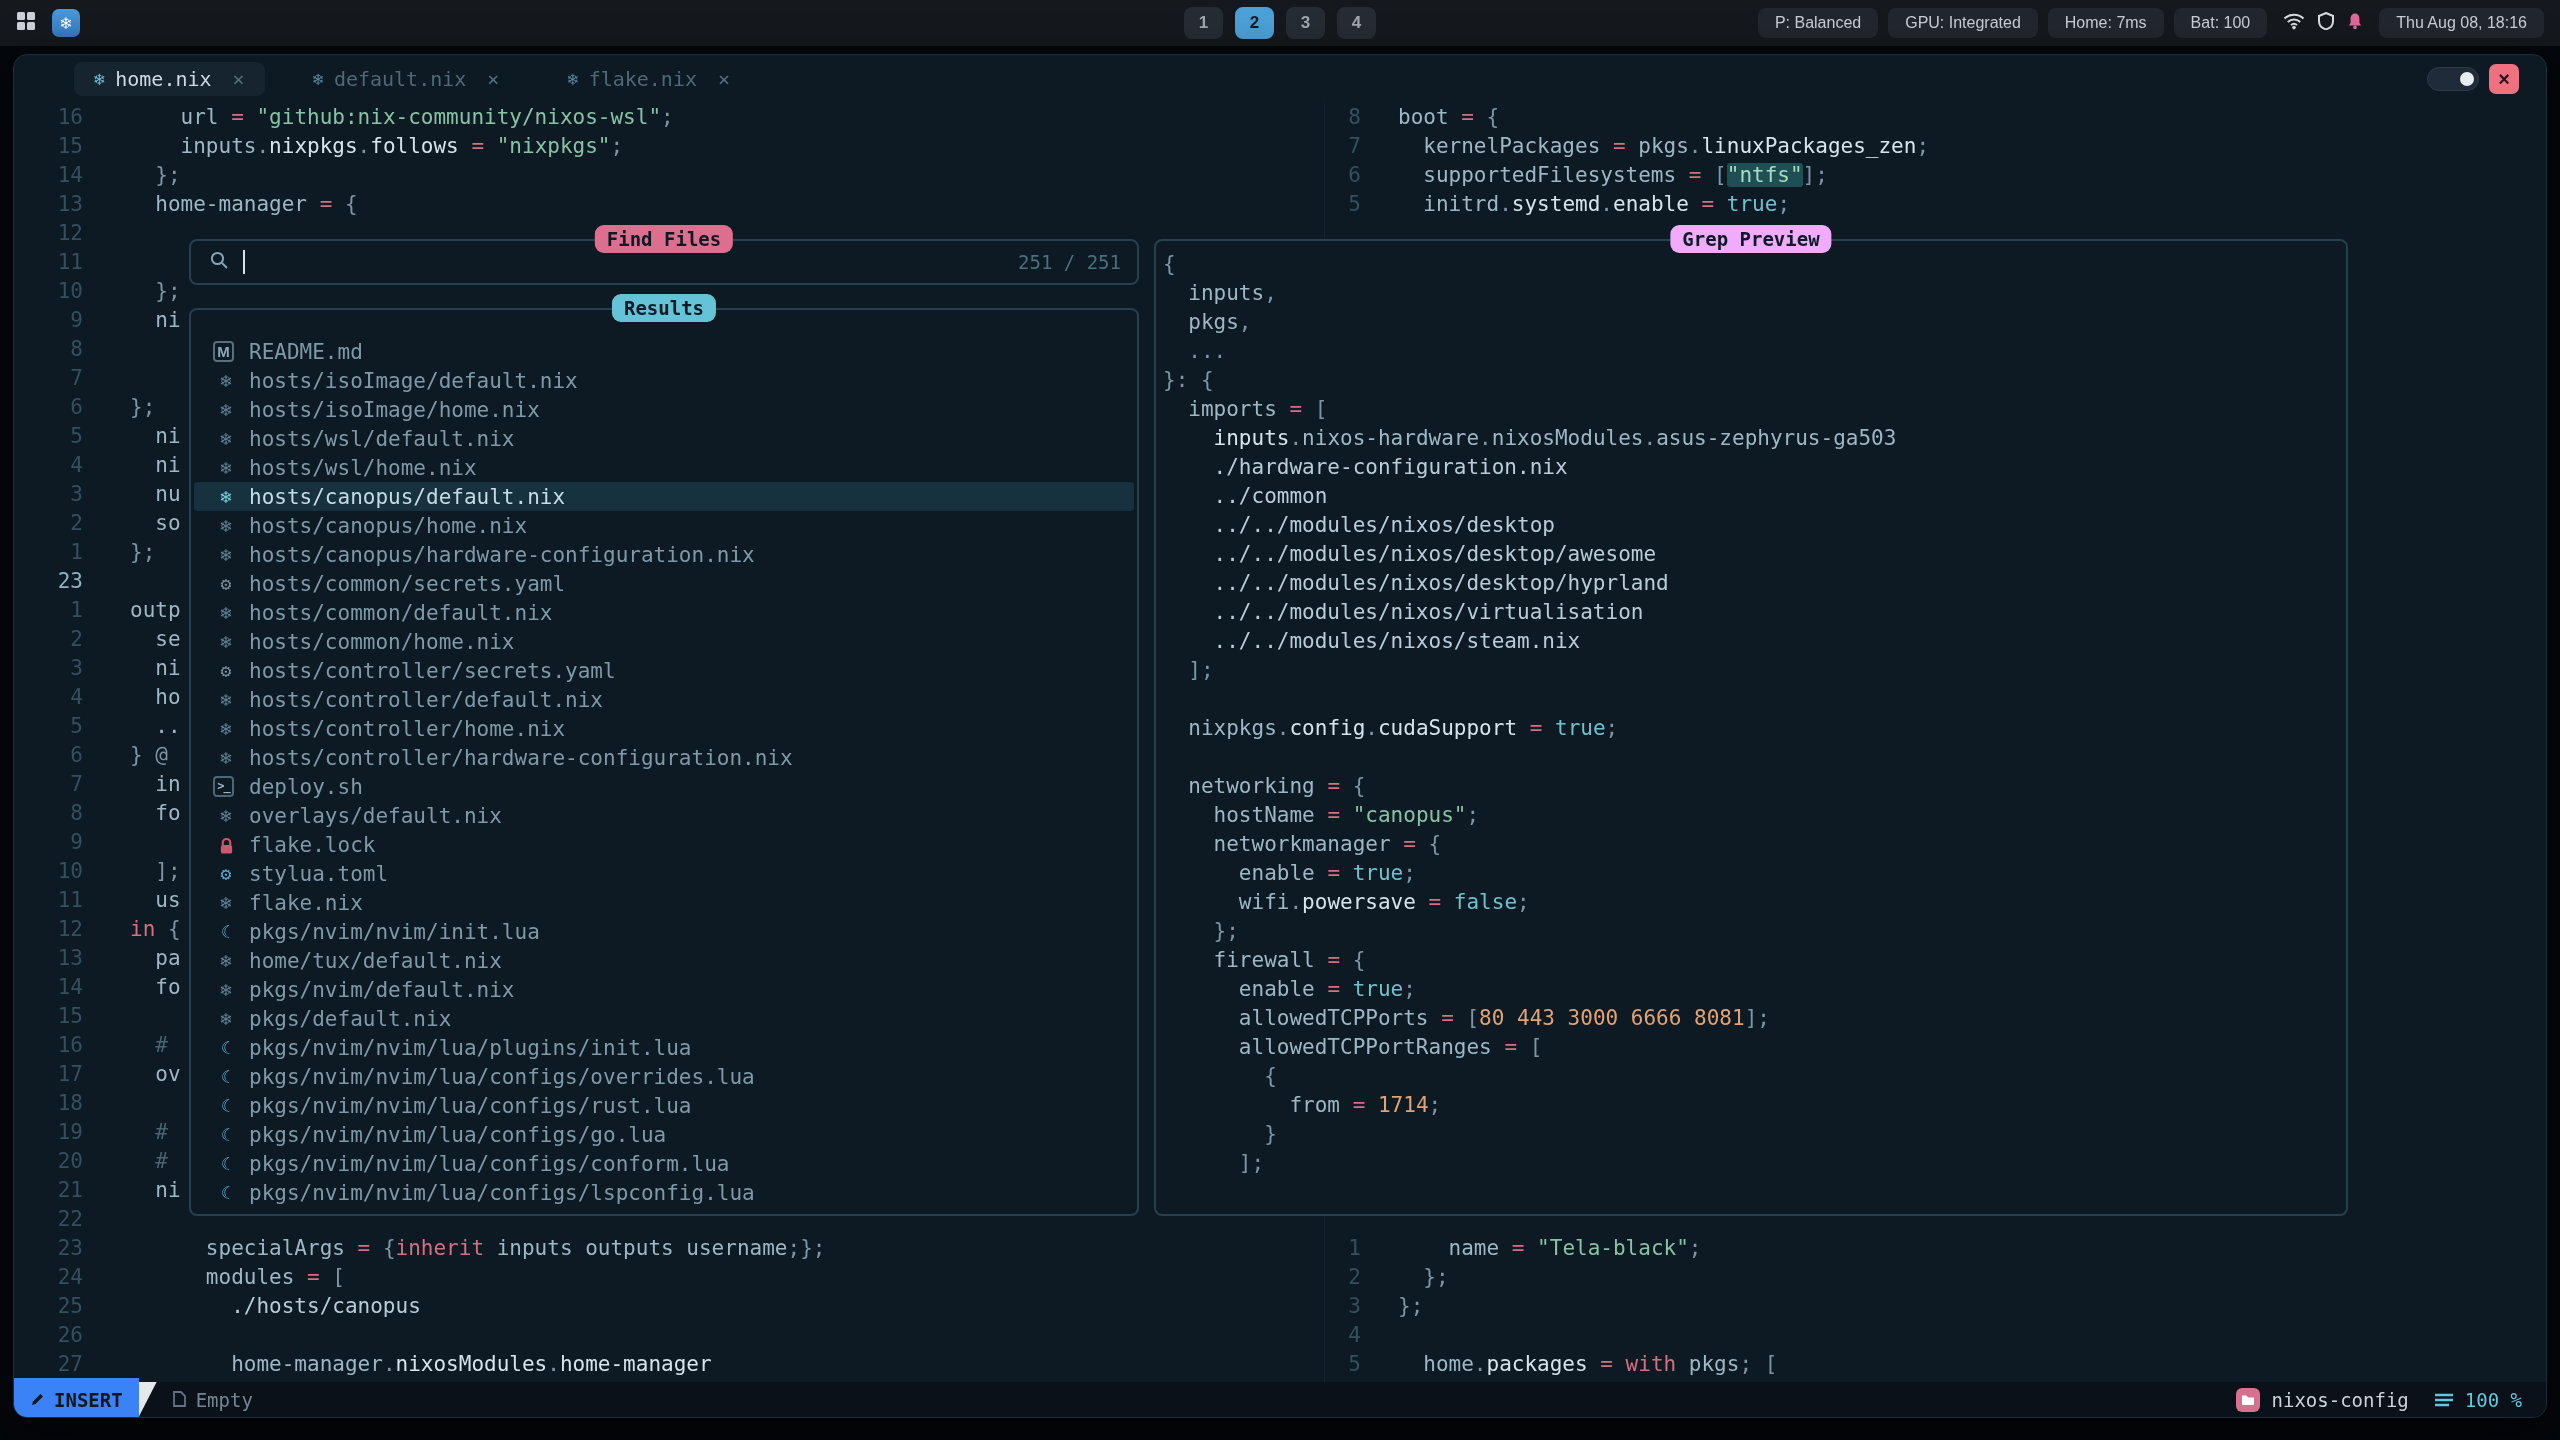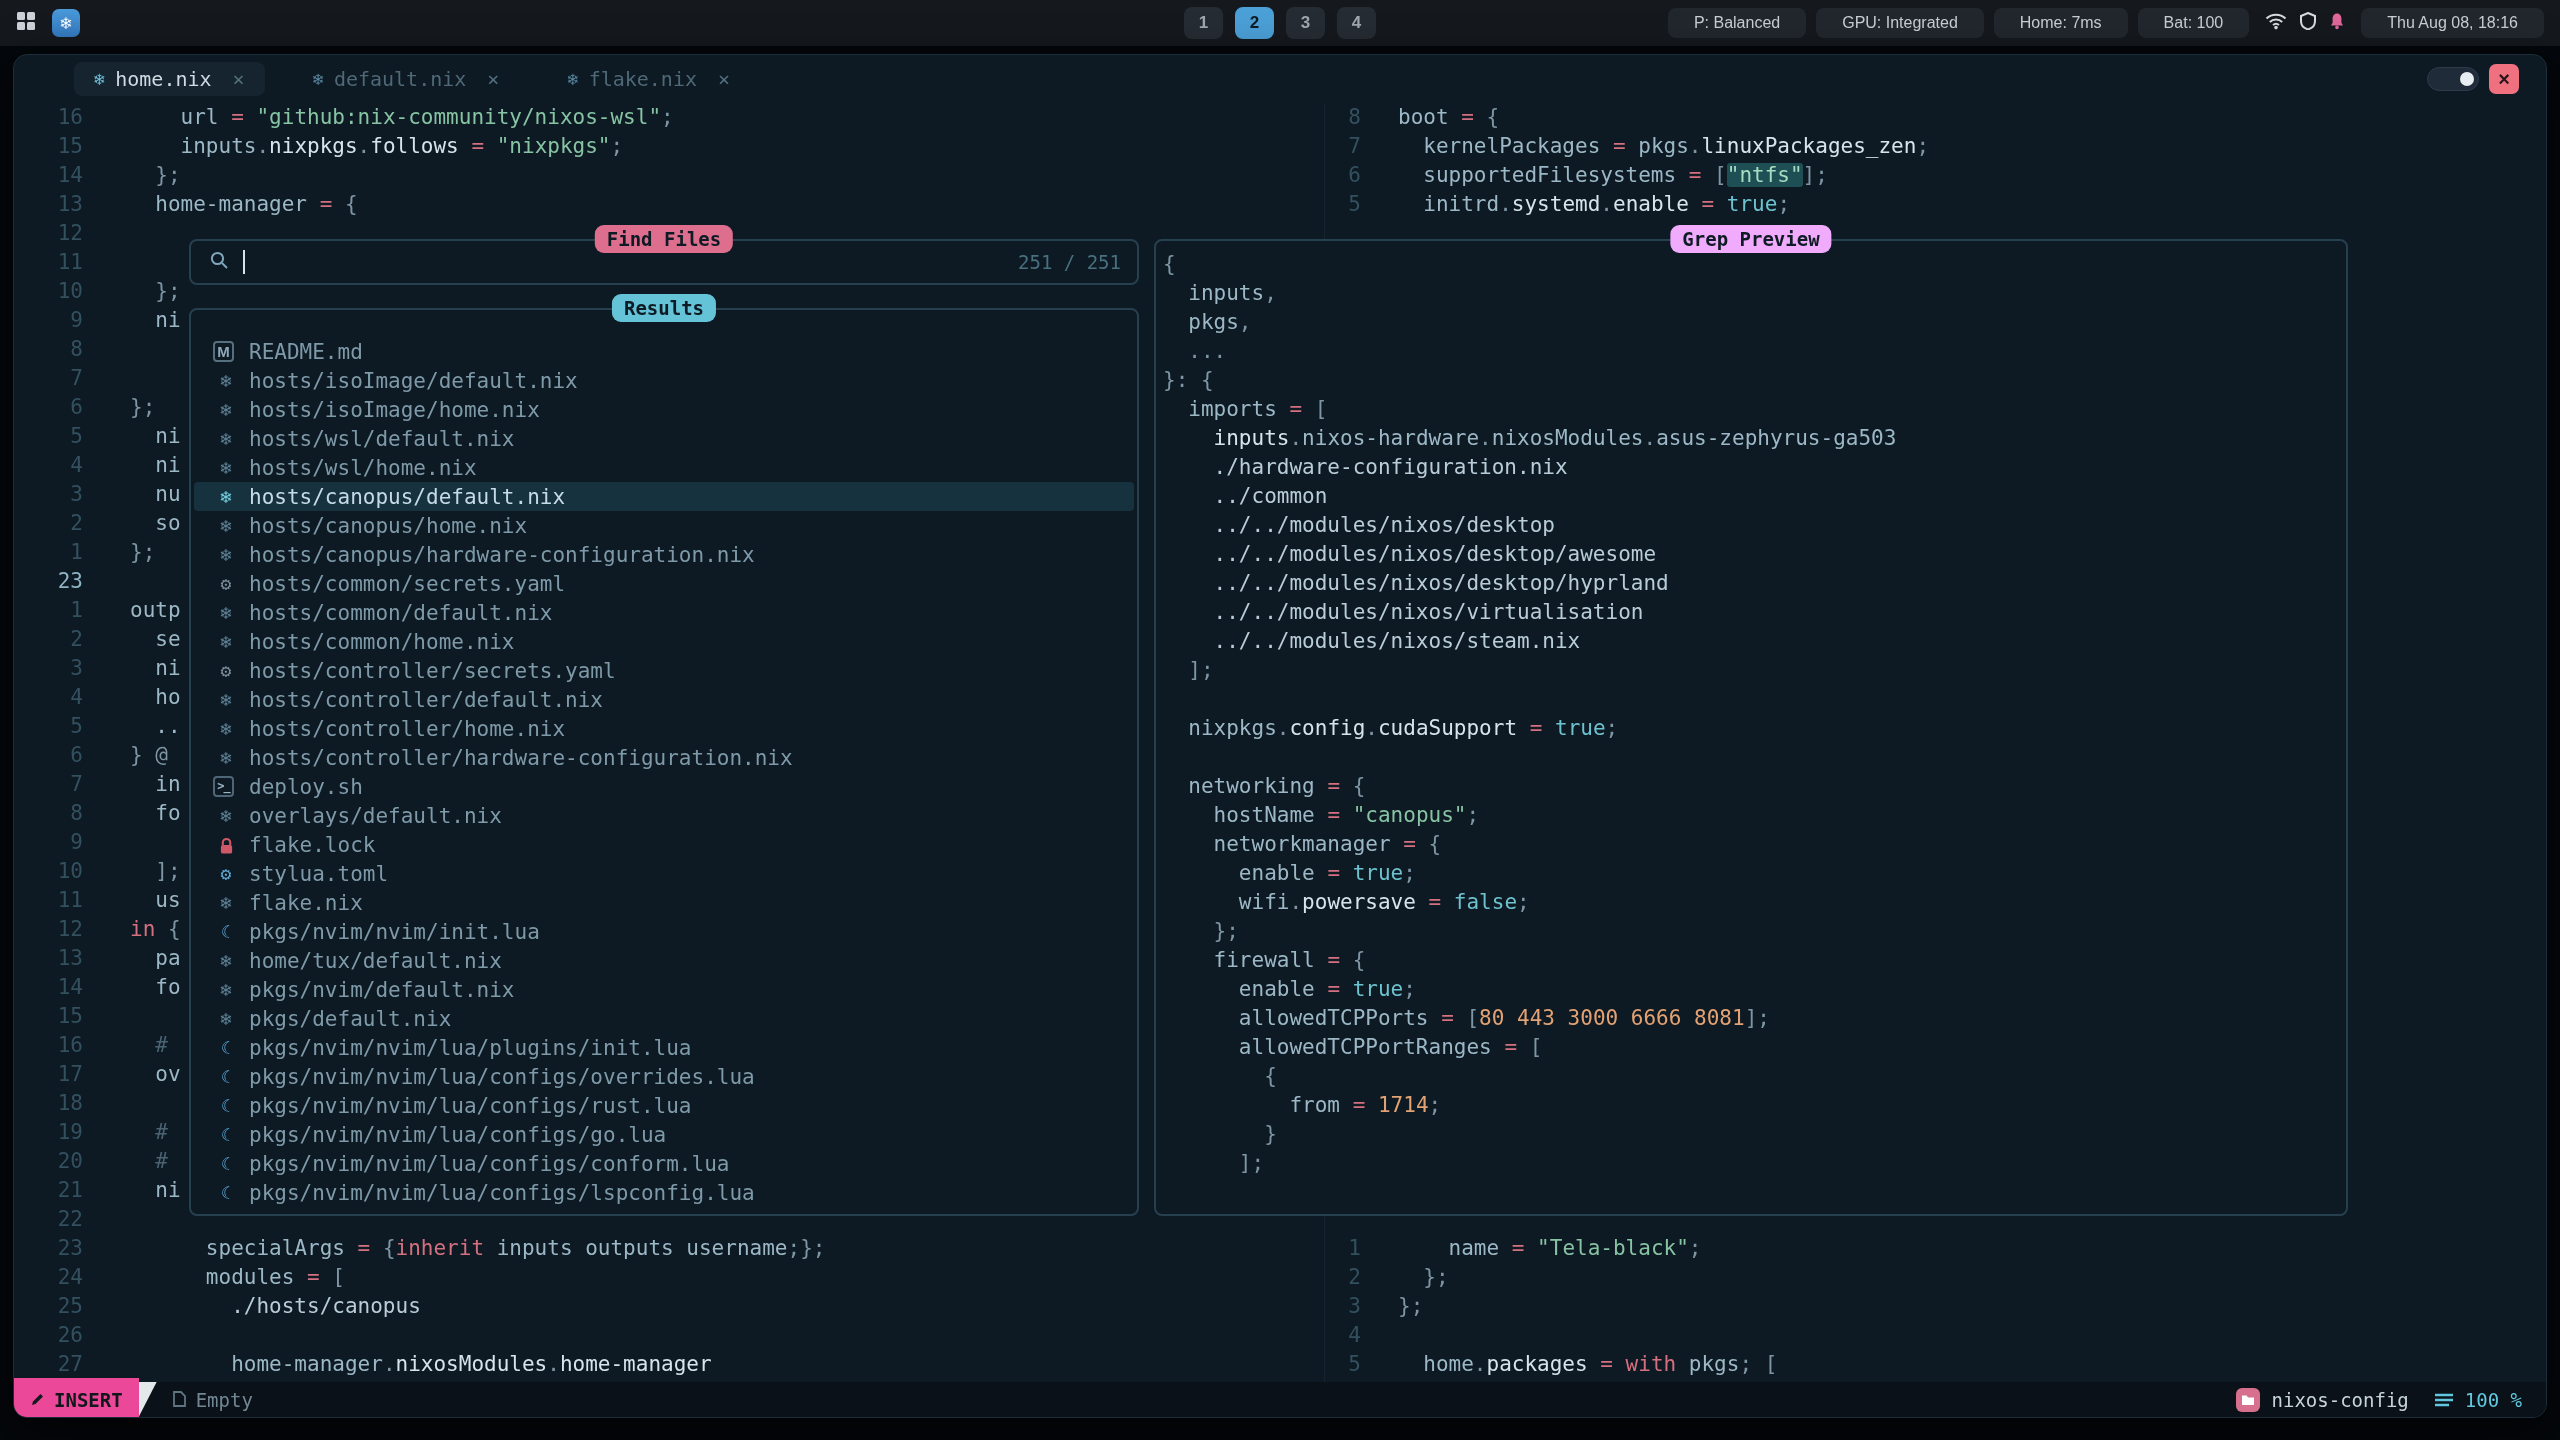--- a/index.html
+++ b/index.html
@@ -6,21 +6,21 @@
   html,body{width:2560px;height:1440px;overflow:hidden;background:#04070b;font-family:"Liberation Sans",sans-serif}
 
   
   #topbar{position:absolute;left:0;top:0;width:2560px;height:46px;background:#15191e;display:flex;align-items:center;color:#c6ccd2}
   .tb-left{display:flex;align-items:center;gap:16px;padding-left:16px}
   .applogo{width:28px;height:28px;border-radius:7px;background:linear-gradient(#4a9ad9,#3478c0);display:flex;align-items:center;justify-content:center;color:#fff;font-size:16px}
   #workspaces{position:absolute;left:50%;transform:translateX(-50%);display:flex;gap:12px;align-items:center}
   .ws{width:39px;height:32px;border-radius:8px;background:#262c33;color:#9fa8b1;font:700 17px "Liberation Sans",sans-serif;display:flex;align-items:center;justify-content:center;cursor:default}
   .ws.active{background:#4ba0d7;color:#0d1b26}
   .tb-right{margin-left:auto;display:flex;align-items:center;gap:10px;padding-right:16px}
-  .pill{height:30px;border-radius:8px;background:#22272e;padding:0 26px;display:flex;align-items:center;font-size:16px;color:#c9ced4;white-space:nowrap}
+  .pill{height:30px;border-radius:8px;background:#22272e;padding:0 17px;display:flex;align-items:center;font-size:16px;color:#c9ced4;white-space:nowrap}
   .trayicons{display:flex;align-items:center;gap:13px;padding:0 6px}
 
   
   #win{position:absolute;left:13px;top:54px;width:2534px;height:1364px;background:#0d1923;border:1px solid #1c2c38;border-radius:14px;box-shadow:0 14px 48px rgba(0,0,0,.65);overflow:hidden}
 
   
   #tabline{position:absolute;left:0;top:0;width:100%;height:48px;display:flex;align-items:center;padding-left:60px}
   .tab{display:flex;align-items:center;gap:11px;height:34px;padding:0 20px;border-radius:8px;margin-right:28px;color:#4f6977;font-family:"DejaVu Sans Mono",monospace;font-size:20px}
   .tab.active{background:#16242f;color:#cfdbe3}
   .tabicon{color:#5a8ba3;font-size:17px}
@@ -67,21 +67,21 @@
   .fi-md{color:#8fa9b8;font:700 15px "Liberation Sans",sans-serif;border:2px solid #56707f;border-radius:4px;width:21px;height:21px;flex-basis:21px;margin:0 15px 0 0;align-self:center;line-height:17px}
   .fi-yml{color:#7b8f9c}
   .fi-toml{color:#5fa8d3}
   .fi-lua{color:#58a6d6;font-size:17px}
   .fi-sh{color:#9ab4c2;font:700 12px "DejaVu Sans Mono",monospace;letter-spacing:-1px;border:2px solid #4e6675;border-radius:4px;width:21px;height:21px;flex-basis:21px;margin:0 15px 0 0;align-self:center;line-height:16px}
   .fi-lock svg{vertical-align:middle}
   #pv-lines{padding:9px 0 0 7px}
 
   
   #statusline{position:absolute;left:0;bottom:0;width:100%;height:35px;background:#0a1118;display:flex;align-items:center;z-index:8}
-  .sl-mode{display:flex;align-items:center;gap:9px;background:#ec4899;color:#12171c;font:700 19px "DejaVu Sans Mono",monospace;padding:0 16px;height:43px}
+  .sl-mode{display:flex;align-items:center;gap:9px;background:#3b82f6;color:#12171c;font:700 19px "DejaVu Sans Mono",monospace;padding:0 16px;height:43px}
   .sl-slant{width:18px;height:35px;background:#e5e8eb;clip-path:polygon(0 0,100% 0,0 100%)}
   .sl-file{display:flex;align-items:center;gap:10px;margin-left:16px;color:#72879333;color:#728793;font-family:"DejaVu Sans Mono",monospace;font-size:19px}
   .sl-right{margin-left:auto;display:flex;align-items:center;gap:12px;padding-right:24px;font-family:"DejaVu Sans Mono",monospace;font-size:19px}
   .cwdicon{width:24px;height:24px;border-radius:6px;background:#d7708f;display:flex;align-items:center;justify-content:center}
   .sl-project{color:#c8d4dc}
   .sl-scroll{color:#62c8de}
   .sl-lines{margin-left:14px;display:flex;align-items:center}
 </style>
 </head>
 <body>

